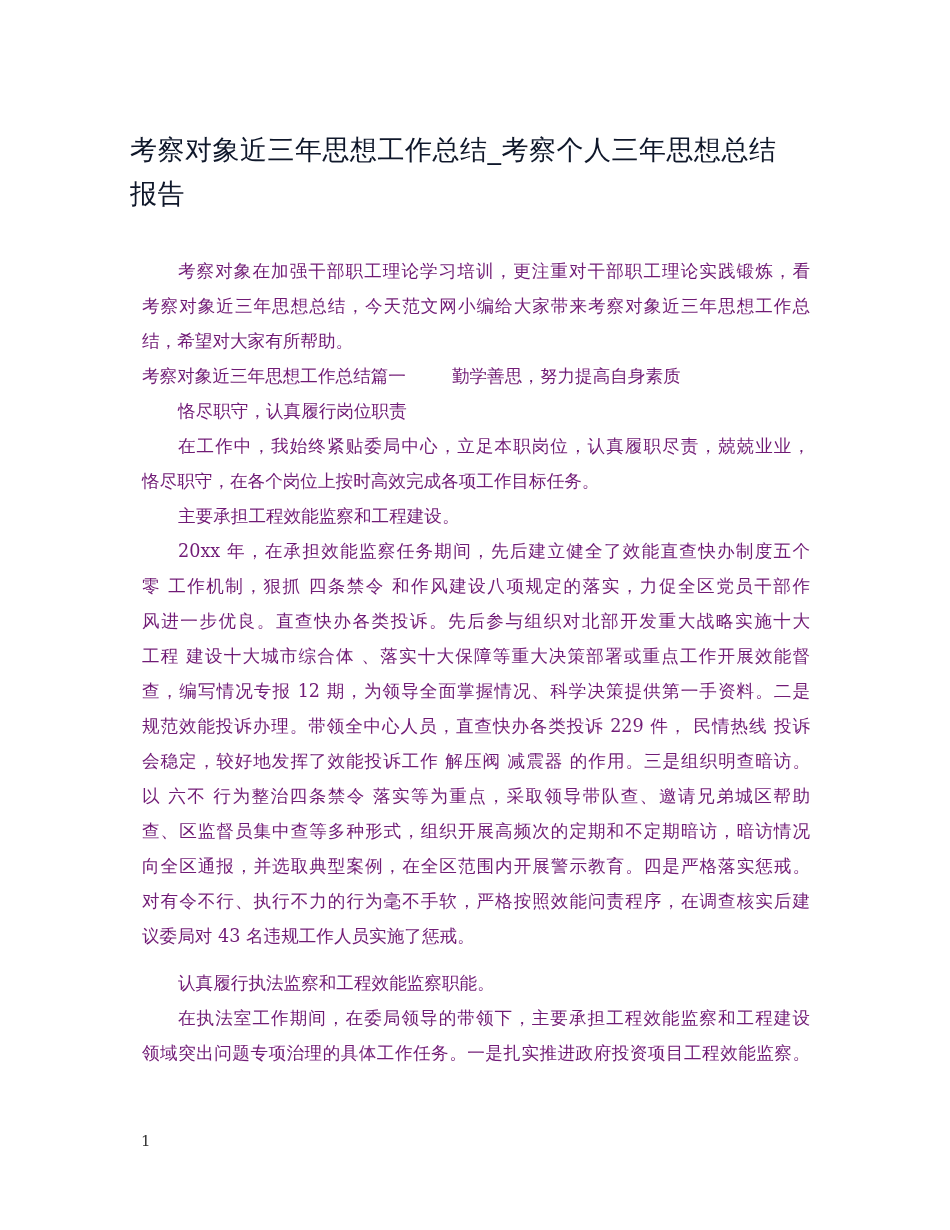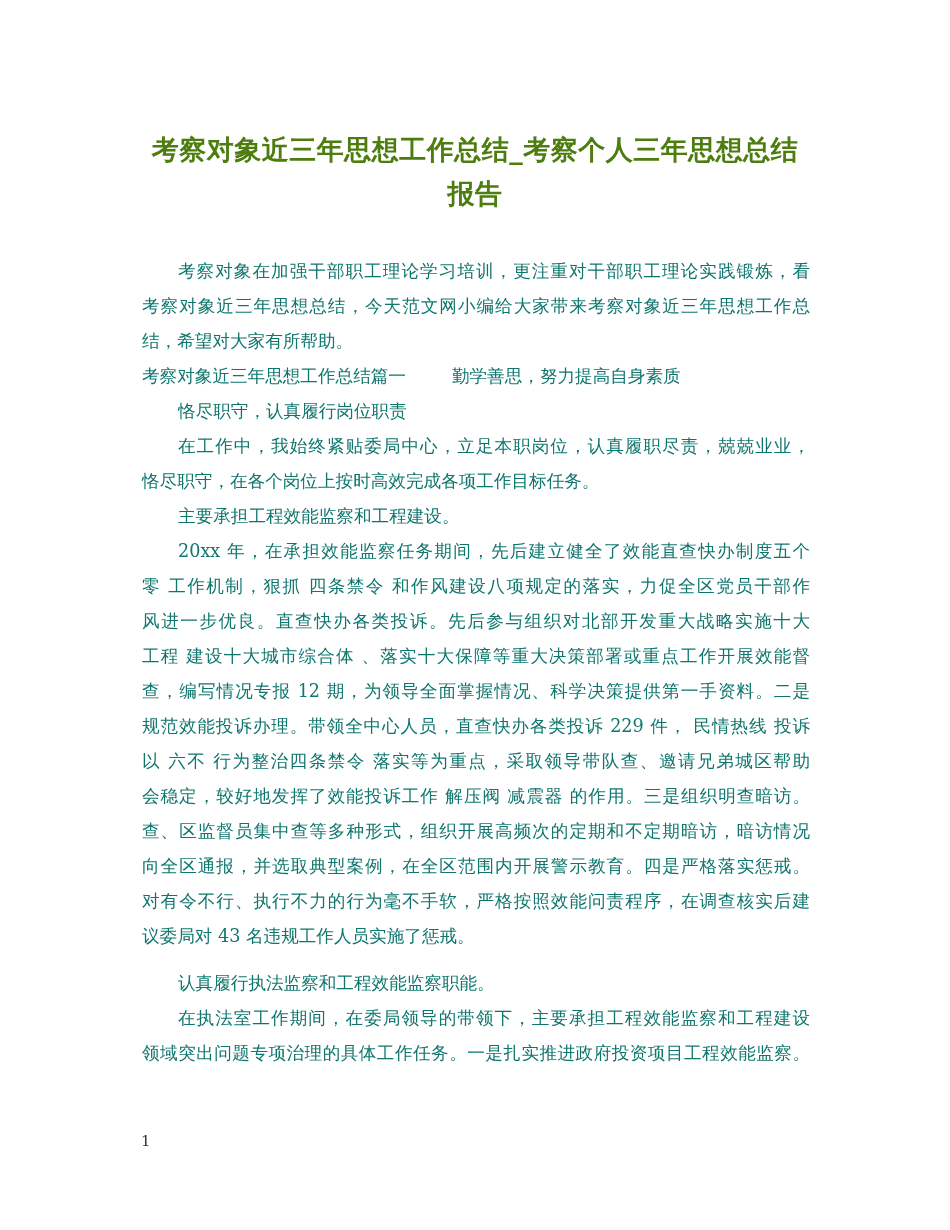--- a/index.html
+++ b/index.html
@@ -20,36 +20,36 @@
       left: 0; top: 0;
       width: 950px;
       height: 1230px;
       background: #ffffff;
     }
     .title {
       position: absolute;
       left: 130px;
       top: 128px;
       width: 690px;
-      text-align: center;
-      color: #4d7c0f;
+      text-align: left;
+      color: #0f172a;
       font-family: "DejaVu Sans", "Liberation Sans", sans-serif;
-      font-weight: bold;
+      font-weight: normal;
       font-size: 27px;
       line-height: 44px;
       letter-spacing: 0.5px;
     }
     .body {
       position: absolute;
       left: 142px;
       top: 254px;
       width: 668px;
       font-size: 17.6px;
       line-height: 35px;
-      color: #0f766e;
+      color: #701a75;
     }
     .line {
       display: block;
       white-space: nowrap;
       height: 35px;
     }
     .line.indent {
       padding-left: 36px;
     }
     .line.justify {
@@ -92,22 +92,22 @@
     <span class="line indent">恪尽职守，认真履行岗位职责</span>
     <span class="line indent justify">在工作中，我始终紧贴委局中心，立足本职岗位，认真履职尽责，兢兢业业，</span>
     <span class="line">恪尽职守，在各个岗位上按时高效完成各项工作目标任务。</span>
     <span class="line indent">主要承担工程效能监察和工程建设。</span>
     <span class="line indent justify">20xx 年，在承担效能监察任务期间，先后建立健全了效能直查快办制度五个</span>
     <span class="line justify">零 工作机制，狠抓 四条禁令 和作风建设八项规定的落实，力促全区党员干部作</span>
     <span class="line justify">风进一步优良。直查快办各类投诉。先后参与组织对北部开发重大战略实施十大</span>
     <span class="line justify">工程 建设十大城市综合体 、落实十大保障等重大决策部署或重点工作开展效能督</span>
     <span class="line justify">查，编写情况专报 12 期，为领导全面掌握情况、科学决策提供第一手资料。二是</span>
     <span class="line justify">规范效能投诉办理。带领全中心人员，直查快办各类投诉 229 件， 民情热线 投诉</span>
+    <span class="line justify">会稳定，较好地发挥了效能投诉工作 解压阀 减震器 的作用。三是组织明查暗访。</span>
     <span class="line justify">以 六不 行为整治四条禁令 落实等为重点，采取领导带队查、邀请兄弟城区帮助</span>
-    <span class="line justify">会稳定，较好地发挥了效能投诉工作 解压阀 减震器 的作用。三是组织明查暗访。</span>
     <span class="line justify">查、区监督员集中查等多种形式，组织开展高频次的定期和不定期暗访，暗访情况</span>
     <span class="line justify">向全区通报，并选取典型案例，在全区范围内开展警示教育。四是严格落实惩戒。</span>
     <span class="line justify">对有令不行、执行不力的行为毫不手软，严格按照效能问责程序，在调查核实后建</span>
     <span class="line">议委局对 43 名违规工作人员实施了惩戒。</span>
     <span class="line indent gap-before">认真履行执法监察和工程效能监察职能。</span>
     <span class="line indent justify">在执法室工作期间，在委局领导的带领下，主要承担工程效能监察和工程建设</span>
     <span class="line justify">领域突出问题专项治理的具体工作任务。一是扎实推进政府投资项目工程效能监察。</span>
   </div>
 
   <div class="page-number">1</div>

